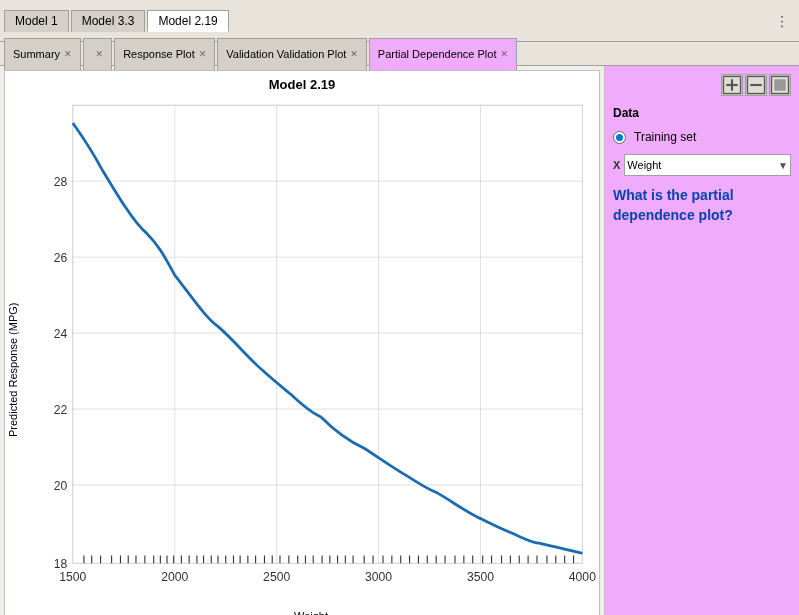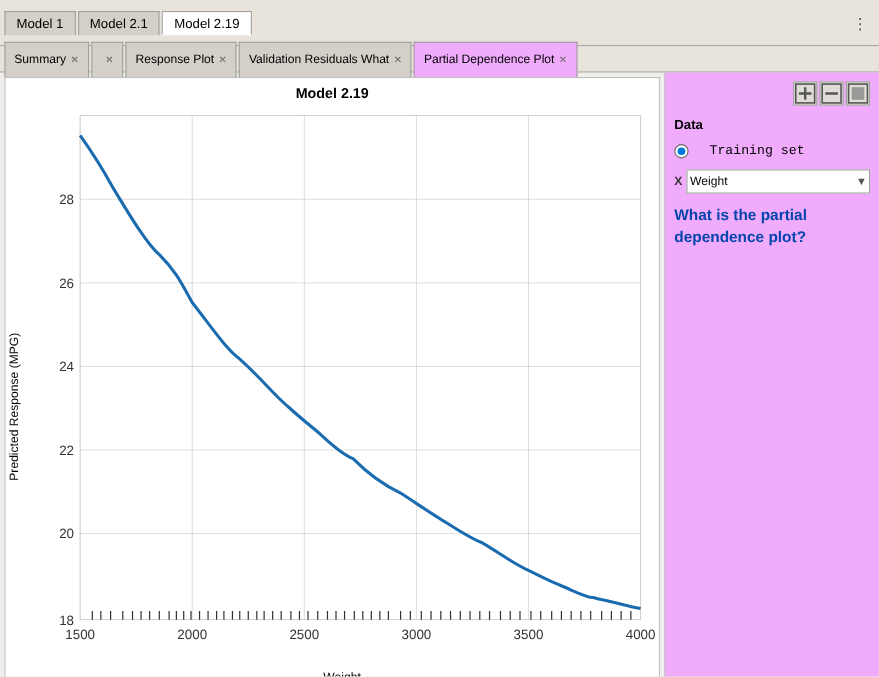--- a/index.html
+++ b/index.html
@@ -155,25 +155,24 @@
     }
     .section-label {
       font-size: 12px;
       font-weight: bold;
       color: #000;
       margin-bottom: 2px;
     }
     .radio-row {
       display: flex;
       align-items: center;
-      gap: 19px;
+      gap: 8px;
       font-size: 12px;
       margin: 2px 0;
       cursor: pointer;
-      font-family: Liberation Mono, monospace;
     }
     .radio-input {
       width: 13px;
       height: 13px;
       border: 1px solid #666;
       border-radius: 50%;
       background: #fff;
       display: flex;
       align-items: center;
       justify-content: center;
@@ -231,42 +230,42 @@
     }
   </style>
 </head>
 <body>
 
 <div class="title-bar">
   <div class="tab">
     <span>Model 1</span>
   </div>
   <div class="tab">
-    <span>Model 2.1</span>
+    <span>Model 3.3</span>
   </div>
   <div class="tab active">
     <span>Model 2.19</span>
   </div>
   <div class="title-bar-menu">⋮</div>
 </div>
 
 <div class="sub-tab-bar">
   <div class="sub-tab">
     <span>Summary</span>
     <span class="sub-tab-close">✕</span>
   </div>
   <div class="sub-tab">
     <span class="sub-tab-close">✕</span>
   </div>
   <div class="sub-tab">
     <span>Response Plot</span>
     <span class="sub-tab-close">✕</span>
   </div>
   <div class="sub-tab">
-    <span>Validation Residuals What</span>
+    <span>Validation Validation Plot</span>
     <span class="sub-tab-close">✕</span>
   </div>
   <div class="sub-tab active">
     <span>Partial Dependence Plot</span>
     <span class="sub-tab-close">✕</span>
   </div>
 </div>
 
 <div class="main-content">
 

